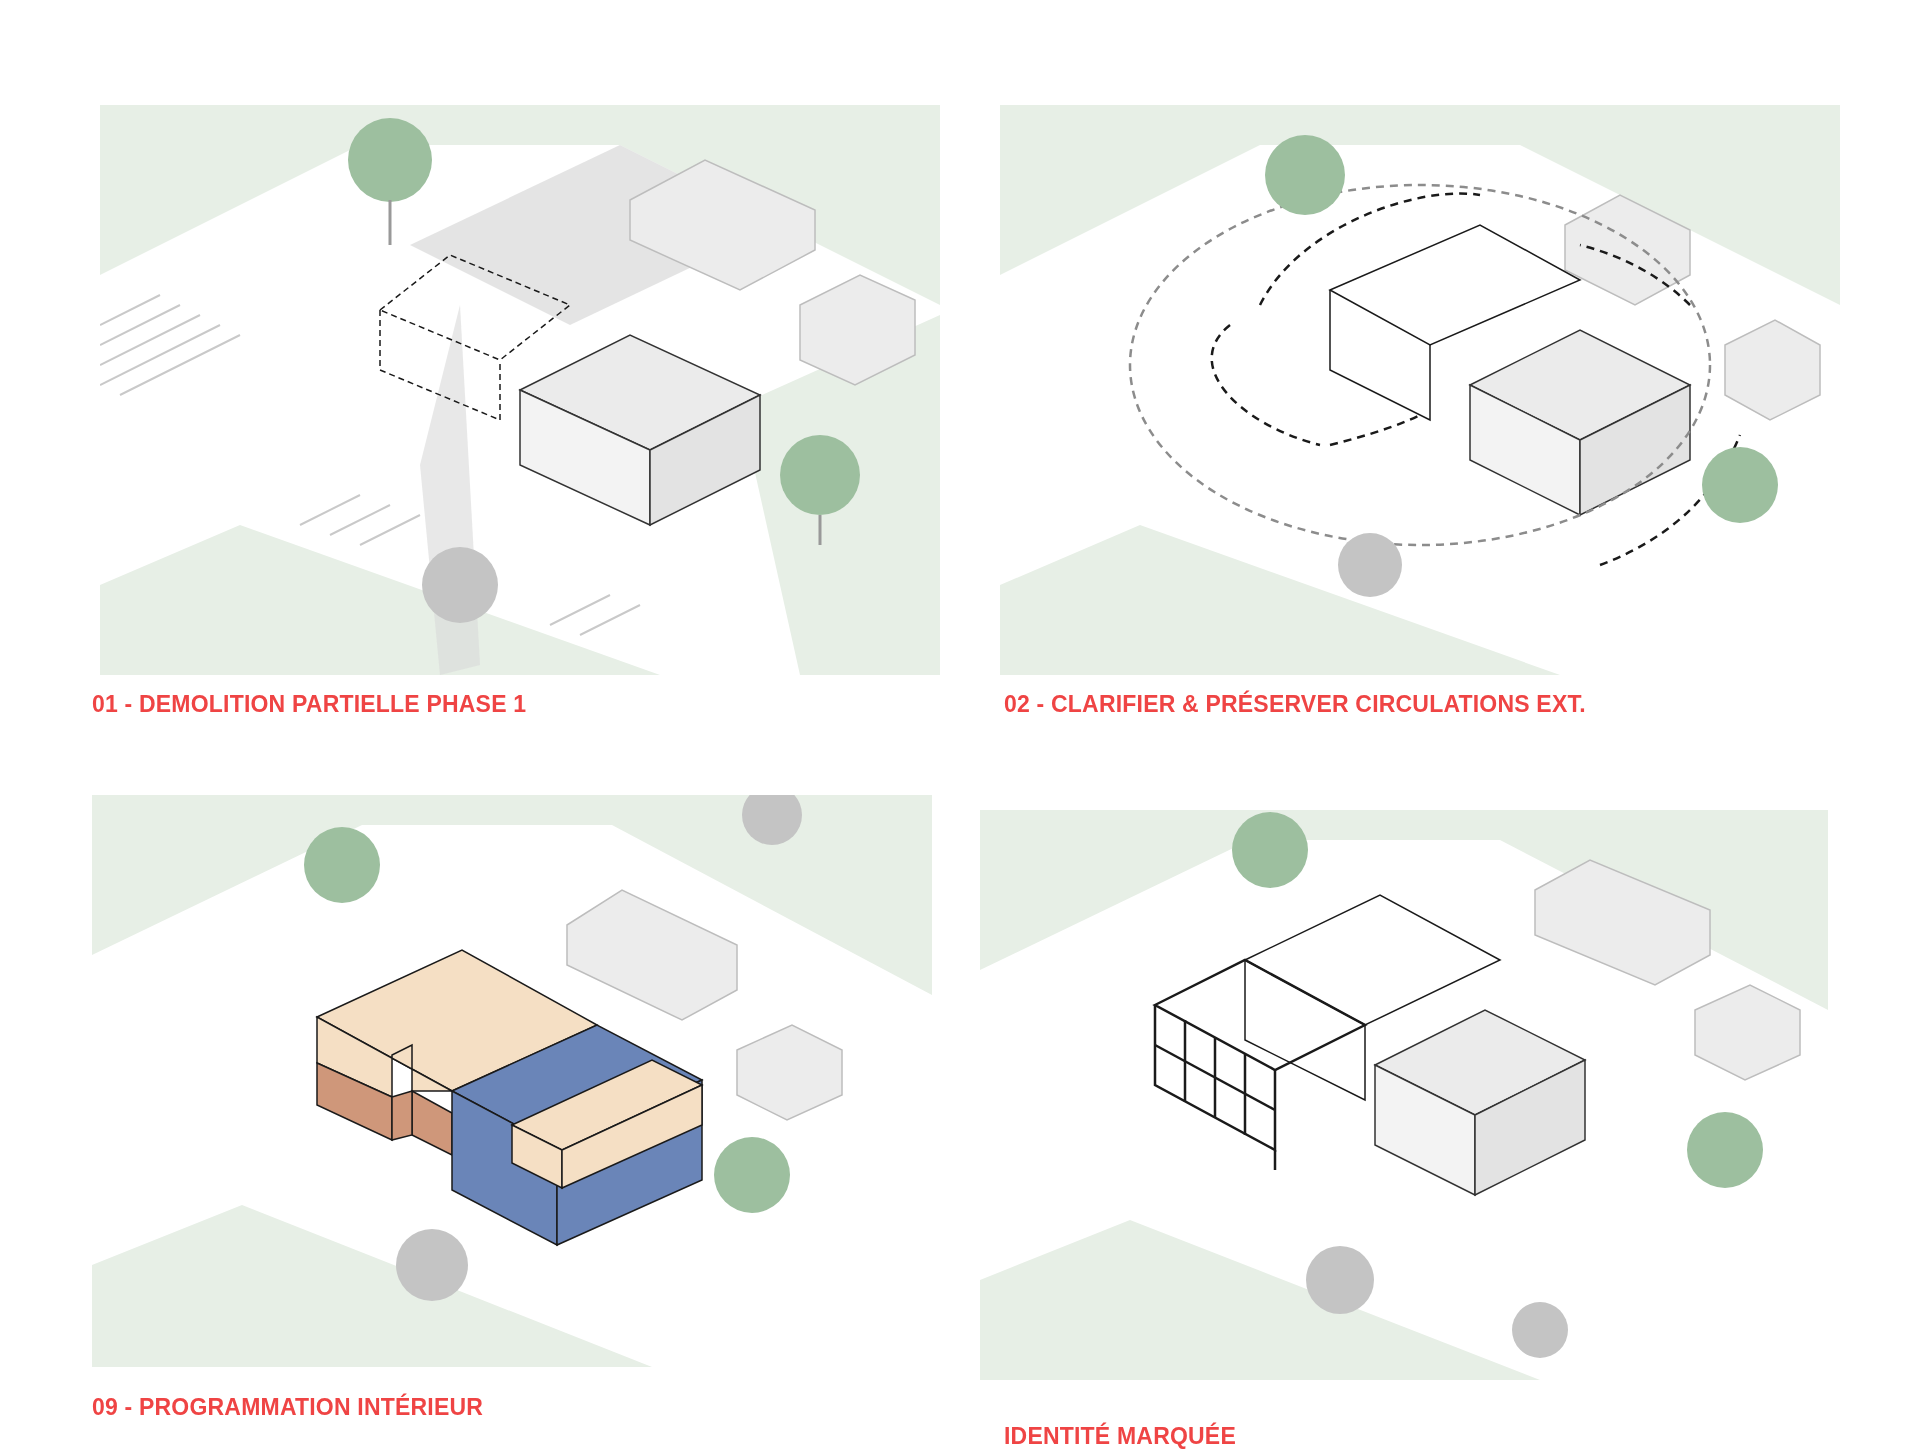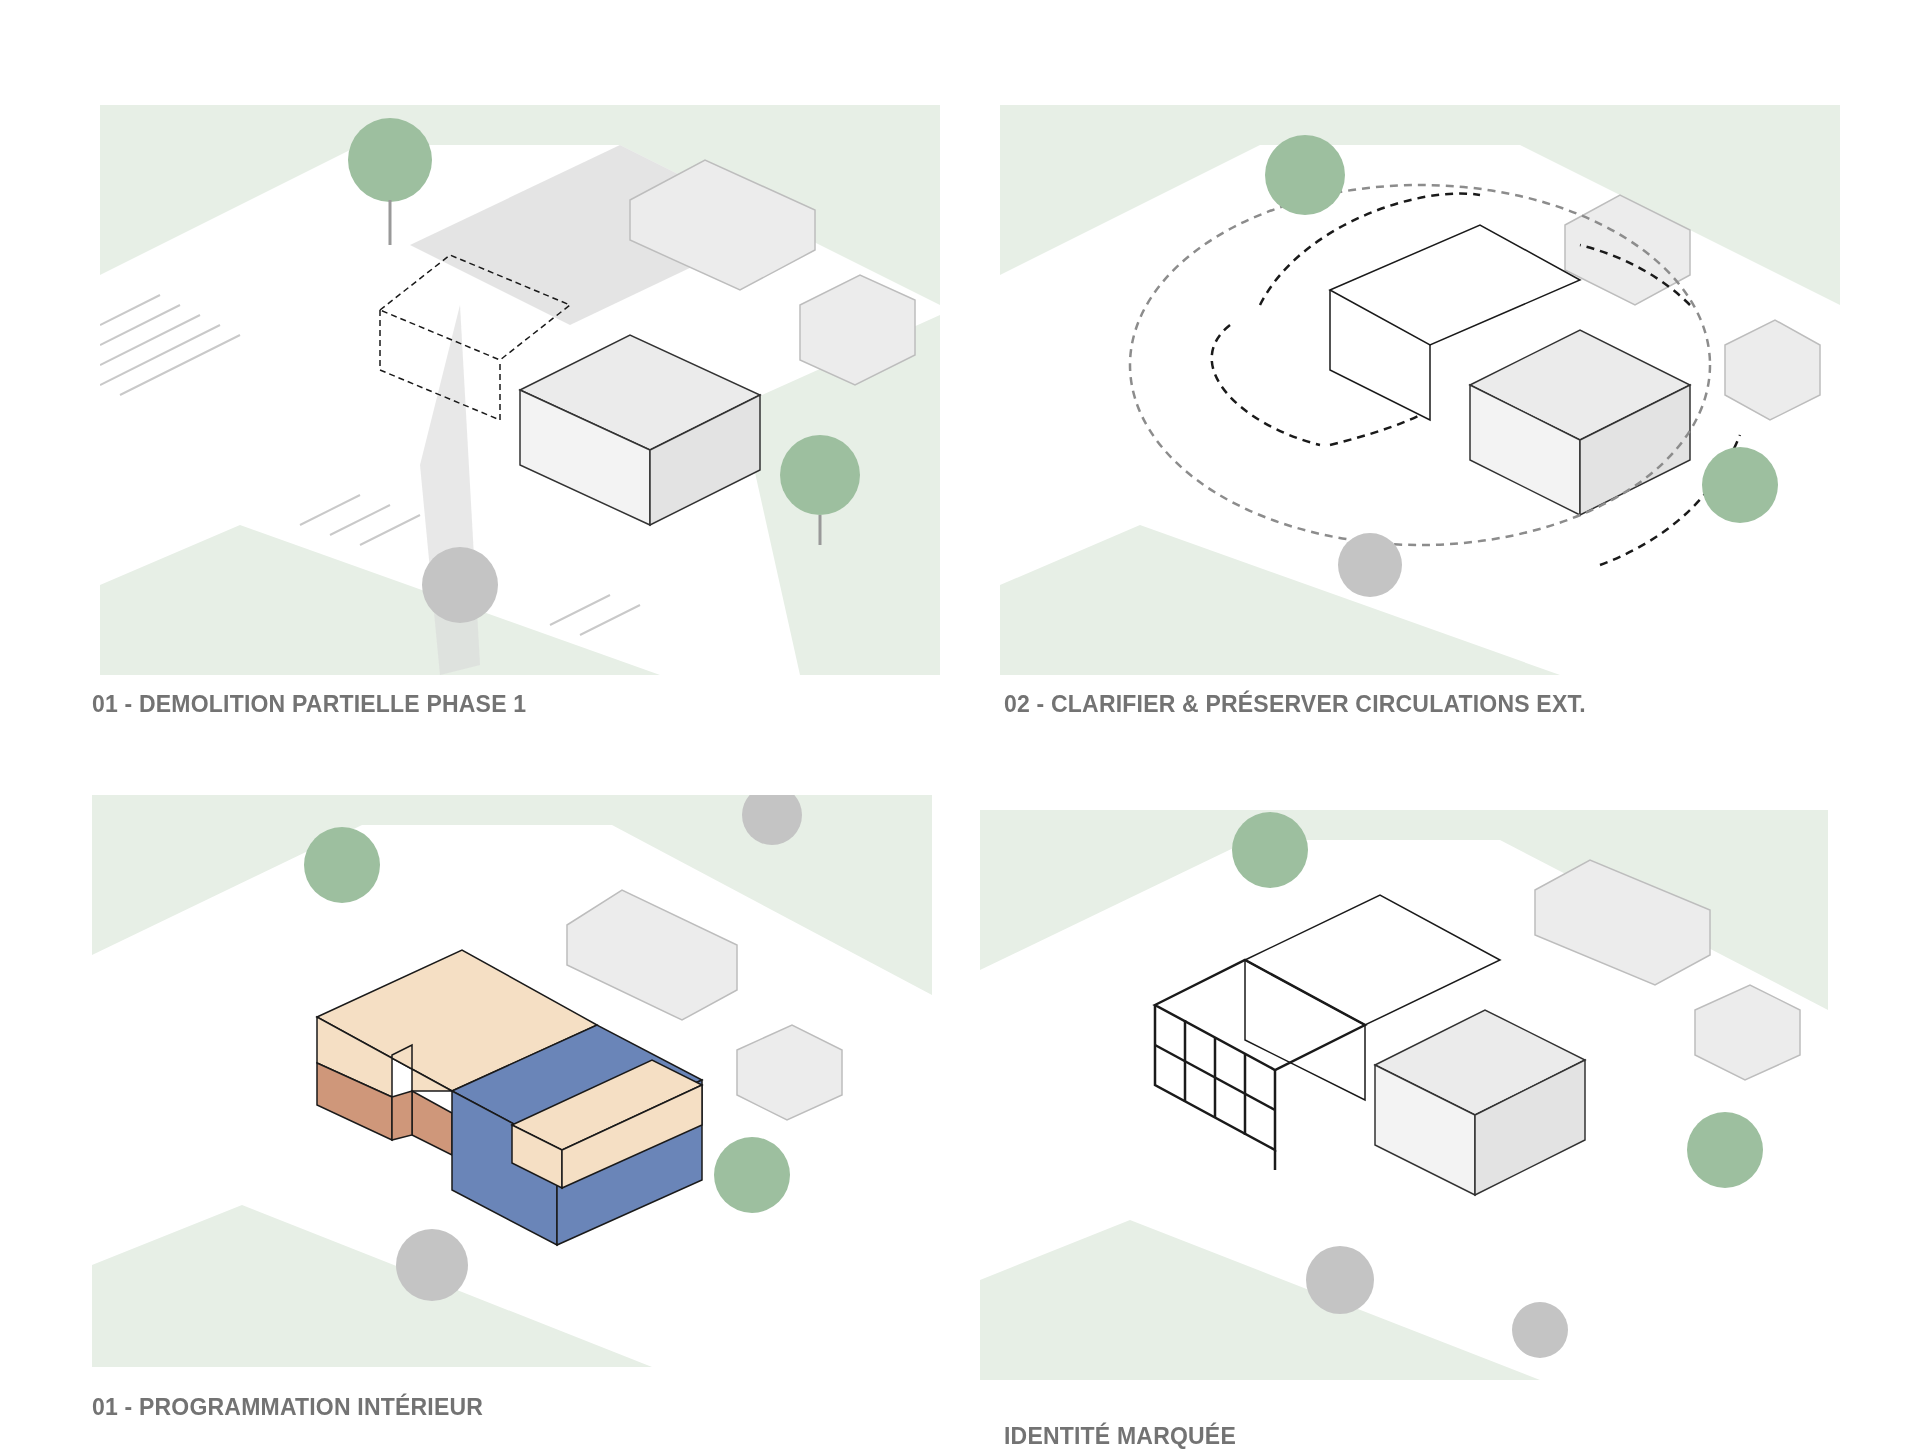--- a/index.html
+++ b/index.html
@@ -1,19 +1,19 @@
 <!DOCTYPE html>
 <html><head>
 <meta charset="utf-8">
 <style>
   html,body{margin:0;padding:0;background:#ffffff;}
   body{width:1920px;height:1456px;position:relative;overflow:hidden;font-family:"Liberation Sans",sans-serif;}
   .panel{position:absolute;overflow:hidden;background:#ffffff;}
   .panel svg{display:block;width:100%;height:100%;}
-  .caption{position:absolute;font-family:"Liberation Sans",sans-serif;font-weight:bold;font-size:23px;line-height:29px;color:#737373;letter-spacing:0.2px;margin:0;}
+  .caption{position:absolute;font-family:"Liberation Sans",sans-serif;font-weight:bold;font-size:23px;line-height:29px;color:#ef4444;letter-spacing:0.2px;margin:0;}
 </style>
 </head>
 <body>
 
 <div class="panel" style="left:100px;top:105px;width:840px;height:570px;">
   <svg viewBox="0 0 840 570">
     <rect width="840" height="570" fill="#e7efe6"></rect>
     <polygon points="0,170 260,40 520,40 840,200 840,570 0,570" fill="#ffffff"></polygon>
     <polygon points="0,480 140,420 560,570 0,570" fill="#e7efe6"></polygon>
     <polygon points="640,300 840,210 840,570 700,570" fill="#e7efe6"></polygon>
@@ -125,21 +125,21 @@
     <g fill="#9dbf9f">
         <circle cx="250" cy="70" r="38"></circle>
         <circle cx="660" cy="380" r="38"></circle>
       </g>
     <g fill="#c4c4c4">
         <circle cx="340" cy="470" r="36"></circle>
         <circle cx="680" cy="20" r="30"></circle>
       </g>
   </svg>
 </div>
-<p class="caption" style="left:92px;top:1393px;">01 - PROGRAMMATION INTÉRIEUR</p>
+<p class="caption" style="left:92px;top:1393px;">09 - PROGRAMMATION INTÉRIEUR</p>
 
 <div class="panel" style="left:980px;top:810px;width:848px;height:570px;">
   <svg viewBox="0 0 848 570">
     <rect width="848" height="570" fill="#e7efe6"></rect>
     <polygon points="0,160 270,30 520,30 848,200 848,570 0,570" fill="#ffffff"></polygon>
     <polygon points="0,470 150,410 560,570 0,570" fill="#e7efe6"></polygon>
     <g fill="#ececec" stroke="#bdbdbd" stroke-width="1.5">
       <polygon points="555,80 610,50 730,100 730,145 675,175 555,125"></polygon>
       <polygon points="715,200 770,175 820,200 820,245 765,270 715,245"></polygon>
     </g>

